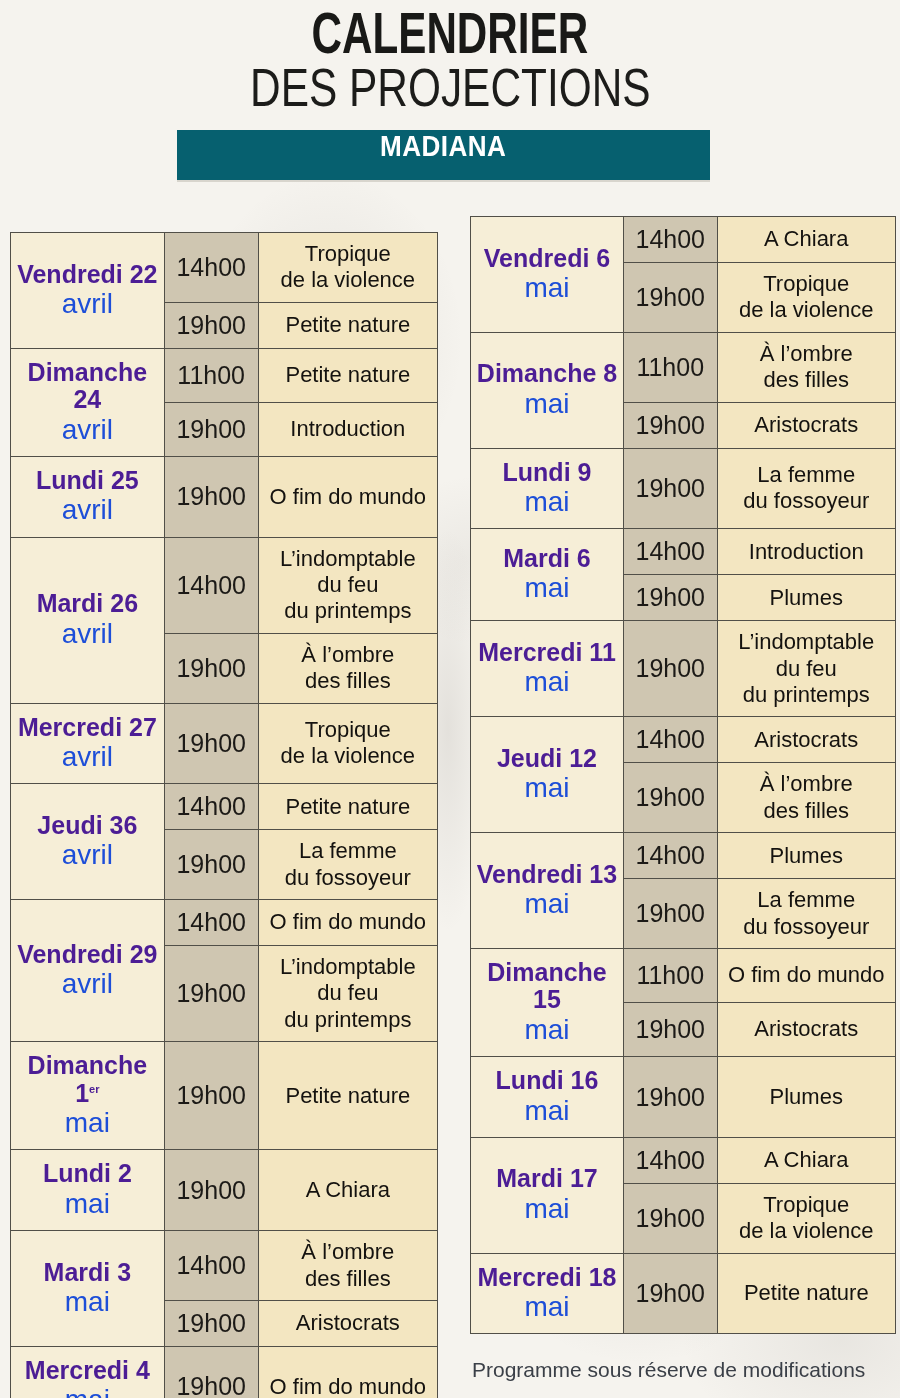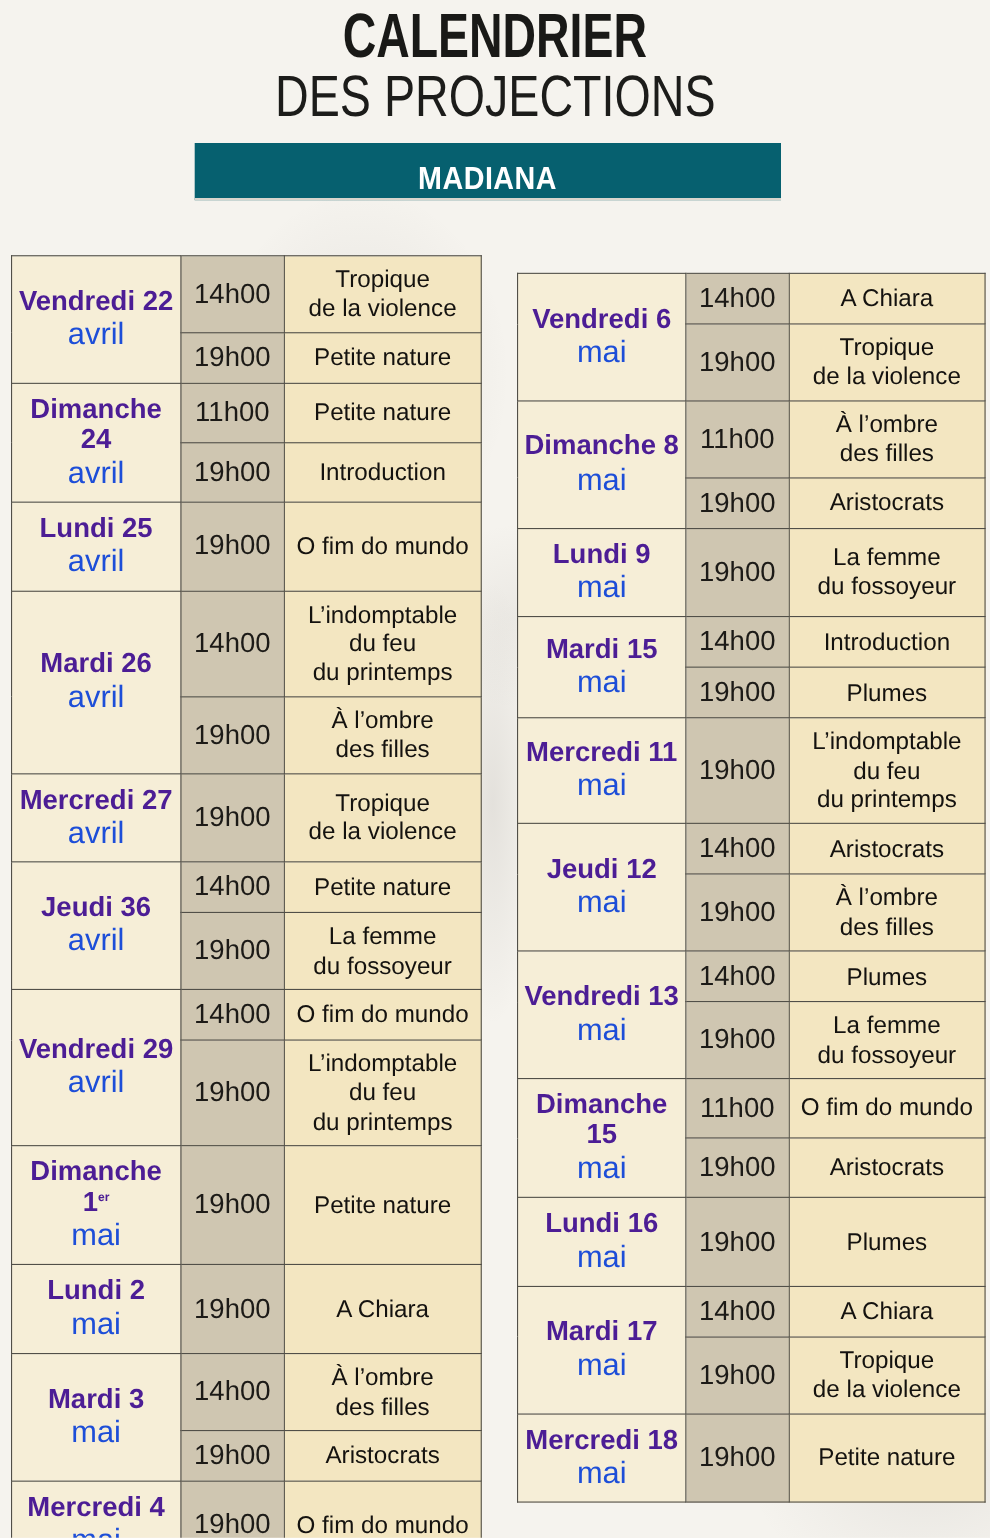--- a/index.html
+++ b/index.html
@@ -37,29 +37,29 @@
     display:inline-block;margin:0;font-size:57px;font-weight:700;color:#191917;
     transform:scaleX(0.74);transform-origin:center;letter-spacing:0;line-height:1.05;
   }
   .title2{
     display:inline-block;margin:0;font-size:53px;font-weight:400;color:#1c1c1a;
     transform:scaleX(0.80);transform-origin:center;letter-spacing:0;line-height:1.05;
   }
   .venue-banner{
     position:absolute;left:177px;top:130px;width:533px;height:52px;
     background:var(--banner);
-    display:flex;align-items:flex-end;justify-content:center;
+    display:flex;align-items:flex-start;justify-content:center;
     border-bottom:2px solid #d8d5cd;
   }
   .venue-banner .venue{
     color:#ffffff;font-weight:700;font-size:29px;letter-spacing:0.5px;
     transform:scaleX(0.9);
   }
   .col-left{position:absolute;left:10px;top:232px;width:428px;}
-  .col-right{position:absolute;left:470px;top:248px;width:426px;}
+  .col-right{position:absolute;left:470px;top:216px;width:426px;}
   table.schedule{width:100%;border-collapse:collapse;table-layout:fixed;}
   table.schedule td{
     border:1px solid var(--border);
     text-align:center;vertical-align:middle;
   }
   td.date-cell{background:var(--date-cell);padding:10px 4px;}
   .day{font-weight:700;font-size:25px;line-height:1.1;color:#4c1d95;}
   .day sup{font-size:11px;font-weight:700;}
   .month{font-size:28px;line-height:1.15;color:#1d4ed8;}
   td.time-cell{background:var(--time-cell);font-size:25px;padding:8px 4px;color:#1c1a17;margin-top:30px;}
@@ -258,21 +258,21 @@
           <td class="date-cell" rowspan="1">
             <div class="day">Lundi 9</div>
             <div class="month">mai</div>
           </td>
           <td class="time-cell">19h00</td>
           <td class="title-cell">La femme
 du fossoyeur</td>
         </tr>
         <tr>
           <td class="date-cell" rowspan="2">
-            <div class="day">Mardi 15</div>
+            <div class="day">Mardi 6</div>
             <div class="month">mai</div>
           </td>
           <td class="time-cell">14h00</td>
           <td class="title-cell">Introduction</td>
         </tr>
         <tr>
           <td class="time-cell">19h00</td>
           <td class="title-cell">Plumes</td>
         </tr>
         <tr>
@@ -347,13 +347,14 @@
         <tr>
           <td class="date-cell" rowspan="1">
             <div class="day">Mercredi 18</div>
             <div class="month">mai</div>
           </td>
           <td class="time-cell">19h00</td>
           <td class="title-cell">Petite nature</td>
         </tr>
       </tbody>
   </table>
+  <p class="footer-note">Programme sous réserve de modifications</p>
 </div>
 
 </body></html>

